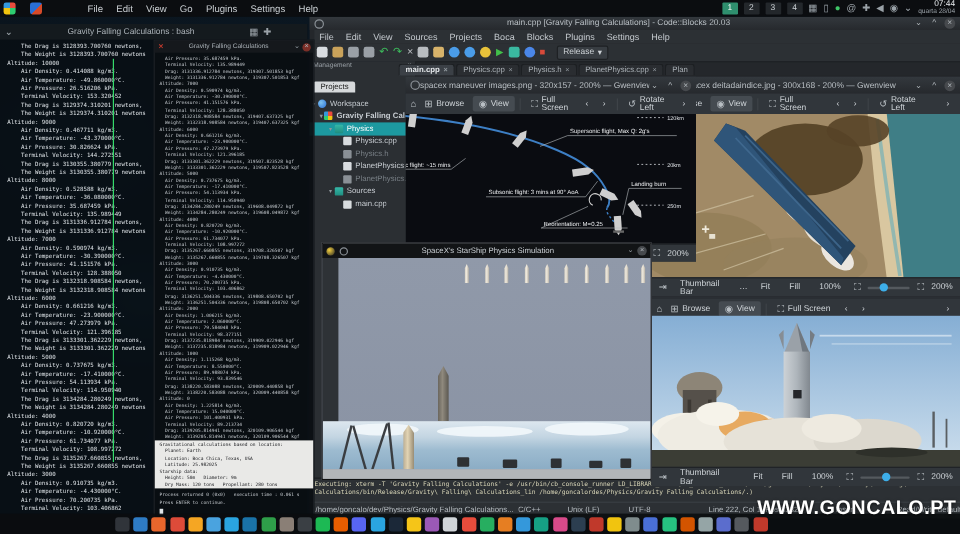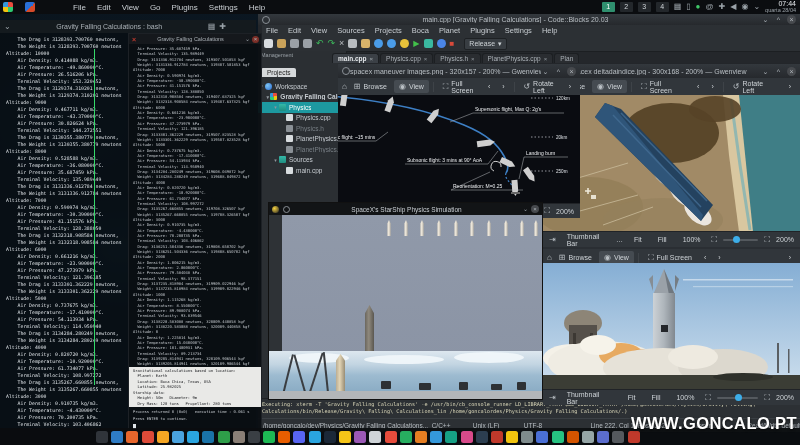--- a/index.html
+++ b/index.html
@@ -195,21 +195,21 @@
       </span>
     </div>
     <div id="cb-menu">
 
     <span>File</span>
         <span>Edit</span>
         <span>View</span>
         <span>Sources</span>
         <span>Projects</span>
         <span>Boca</span>
-        <span>Planet</span>
+        <span>Blocks</span>
         <span>Plugins</span>
         <span>Settings</span>
         <span>Help</span>
       </div>
     <div id="cb-tools">
       <span class="tbico" style="background:#d8dce0"></span>
       <span class="tbico" style="background:#c9a25a"></span>
       <span class="tbico" style="background:#9aa0a6"></span>
       <span class="tbico" style="background:#9aa0a6"></span>
       <span class="tbglyph" style="color:#3dba5c">↶</span>

